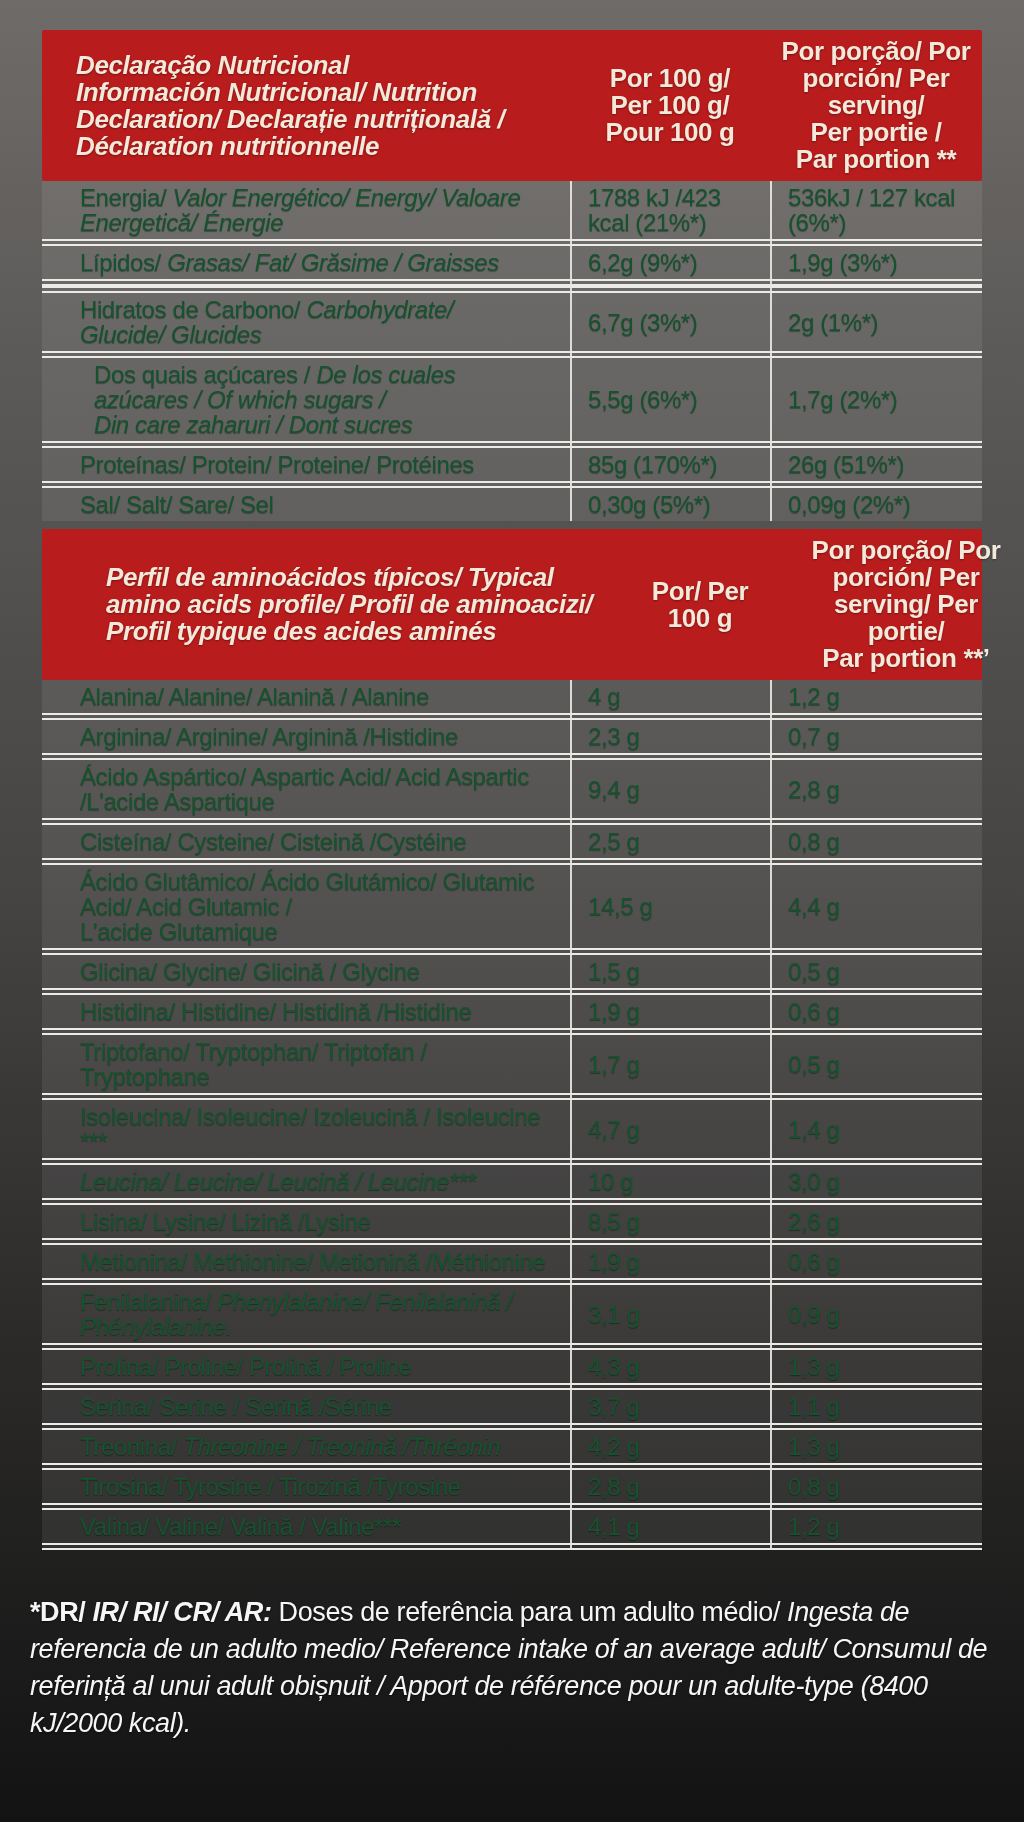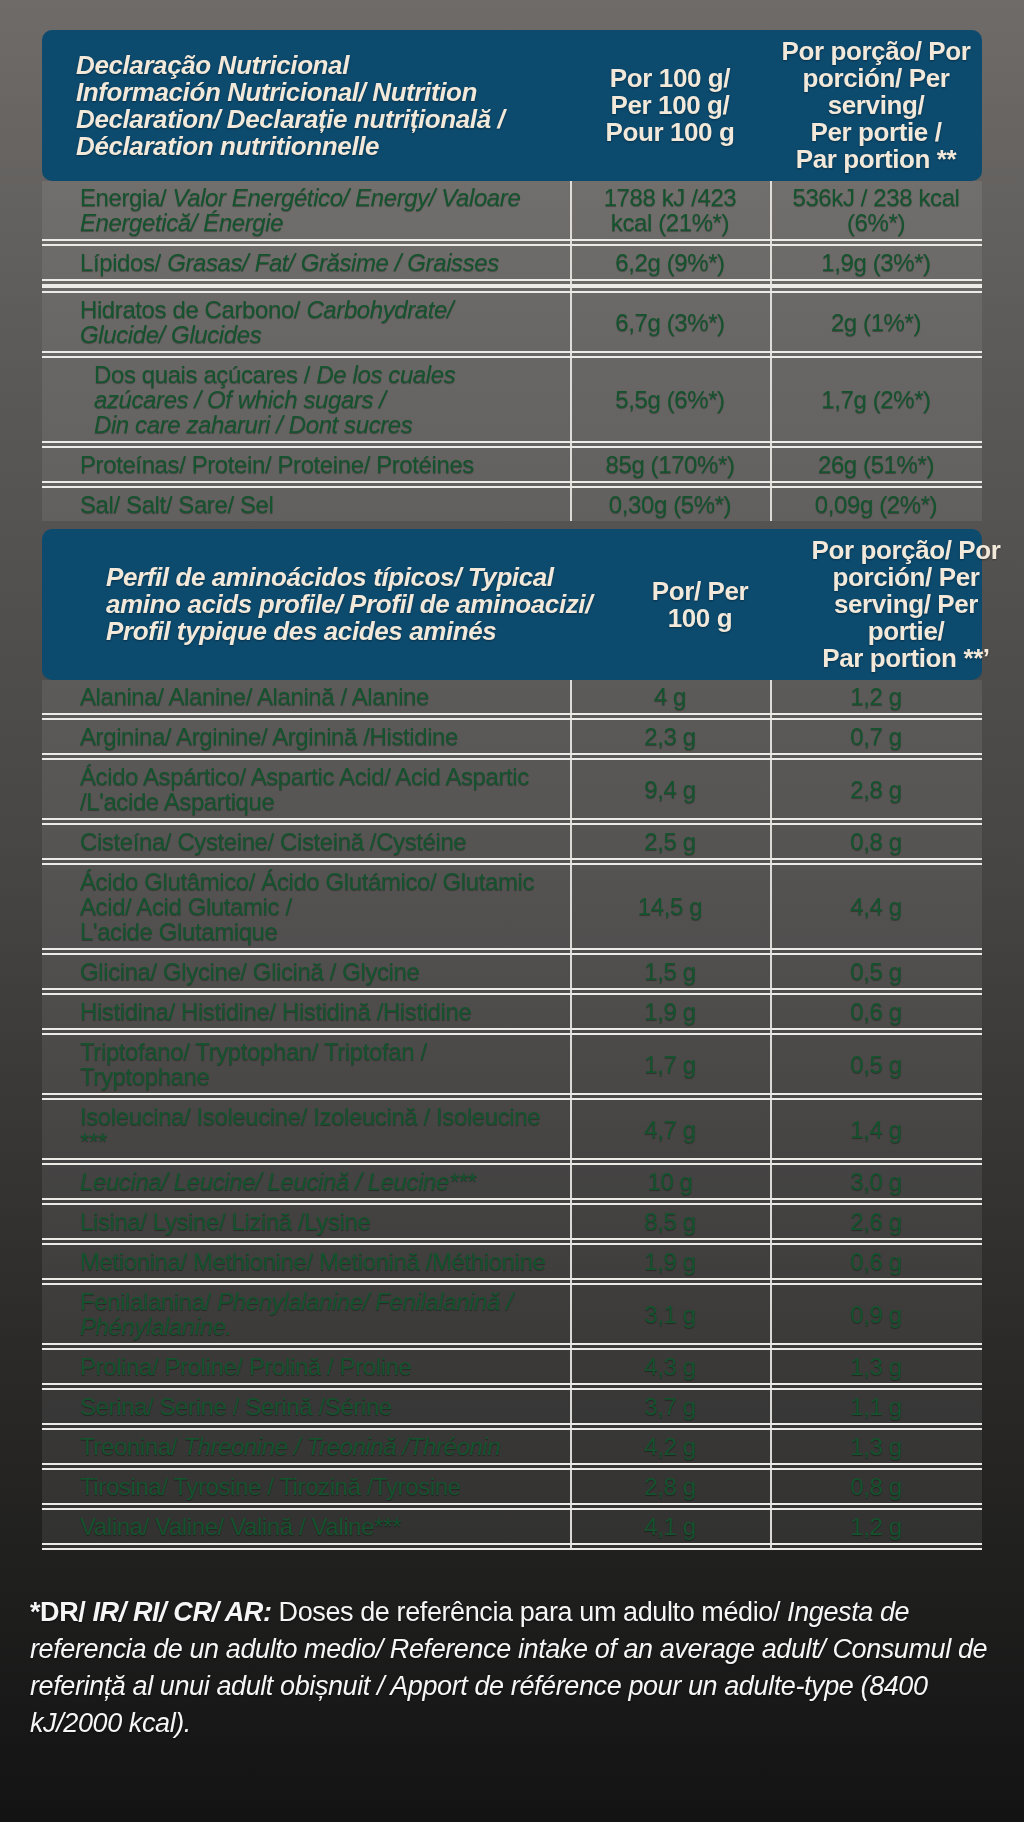--- a/index.html
+++ b/index.html
@@ -5,39 +5,39 @@
   html,body{margin:0;padding:0;}
   body{
     width:1024px;height:1822px;overflow:hidden;
     background:linear-gradient(180deg,#6e6b69 0%,#5a5856 22%,#474544 48%,#2b2a29 74%,#131313 100%);
     font-family:"Liberation Sans",sans-serif;
     -webkit-font-smoothing:antialiased;
   }
   .page{padding-top:30px;}
   .tbl{margin-left:42px;width:940px;}
   .hdr{
-    background:#0c4a6e;border-radius:10px;
+    background:#b91c1c;border-radius:2px;
     display:grid;grid-template-columns:528px 200px 212px;
     color:#f2e9da;font-weight:bold;
     text-shadow:0 1px 2px rgba(0,0,0,.35);
   }
   .hdr .hc{align-self:center;white-space:pre-line;font-size:26px;line-height:27px;letter-spacing:-0.4px;}
   .hdr .hc1{font-style:italic;padding:12px 6px 12px 34px;text-align:left;}
   .hdr .hc2,.hdr .hc3{text-align:center;padding:8px 4px;}
   .hdr1{min-height:103px;box-sizing:border-box;}
   .hdr2{min-height:140px;box-sizing:border-box;margin-top:8px;padding-left:30px;}
   .rows{position:relative;background:rgba(255,255,255,0.08);}
   .vline{position:absolute;top:0;bottom:0;width:2px;background:#e8e6e2;opacity:.92;}
   .row{display:grid;grid-template-columns:528px 200px 212px;color:#14532d;
        font-size:24px;line-height:25px;letter-spacing:-0.4px;
        text-shadow:0 1px 1px rgba(0,0,0,.35);}
   .row .label{padding:4px 2px 4px 38px;white-space:pre-line;align-self:center;}
   .row.indent .label{padding-left:52px;}
   .row .label .it{font-style:italic;}
-  .row .val{align-self:center;text-align:center;padding:2px 18px;}
+  .row .val{align-self:center;padding:2px 18px;}
   .sep{height:7px;background:linear-gradient(180deg,#edebe8 0,#edebe8 2px,rgba(0,0,0,0) 2px,rgba(0,0,0,0) 5px,#edebe8 5px,#edebe8 7px);}
   .notes{margin:44px 28px 0 30px;color:#f6f6f6;font-size:27px;line-height:37px;letter-spacing:-0.4px;
          text-shadow:0 1px 2px rgba(0,0,0,.5);}
   .notes p{margin:0 0 14px 0;}
   .notes .b{font-weight:bold;text-align:center;}
   .notes .bi{font-weight:bold;font-style:italic;}
   .notes .it{font-style:italic;text-align:center;}
 </style>
 </head>
 <body>
@@ -56,21 +56,21 @@
       <div class="hc hc3">Por porção/ Por
 porción/ Per serving/
 Per portie /
 Par portion **</div>
     </header>
     <div class="rows" id="nutrition-rows">
         <div class="row">
           <div class="label">Energia/ <span class="it">Valor Energético/ Energy/ Valoare
 Energetică/ Énergie</span></div>
           <div class="val">1788 kJ /423 kcal (21%*)</div>
-          <div class="val">536kJ / 238 kcal (6%*)</div>
+          <div class="val">536kJ / 127 kcal (6%*)</div>
         </div>
         <div class="sep"></div>
         <div class="row">
           <div class="label">Lípidos/ <span class="it">Grasas/ Fat/ Grăsime / Graisses</span></div>
           <div class="val">6,2g (9%*)</div>
           <div class="val">1,9g (3%*)</div>
         </div>
         <div class="sep"></div>
         <div class="sep"></div>
         <div class="row">

